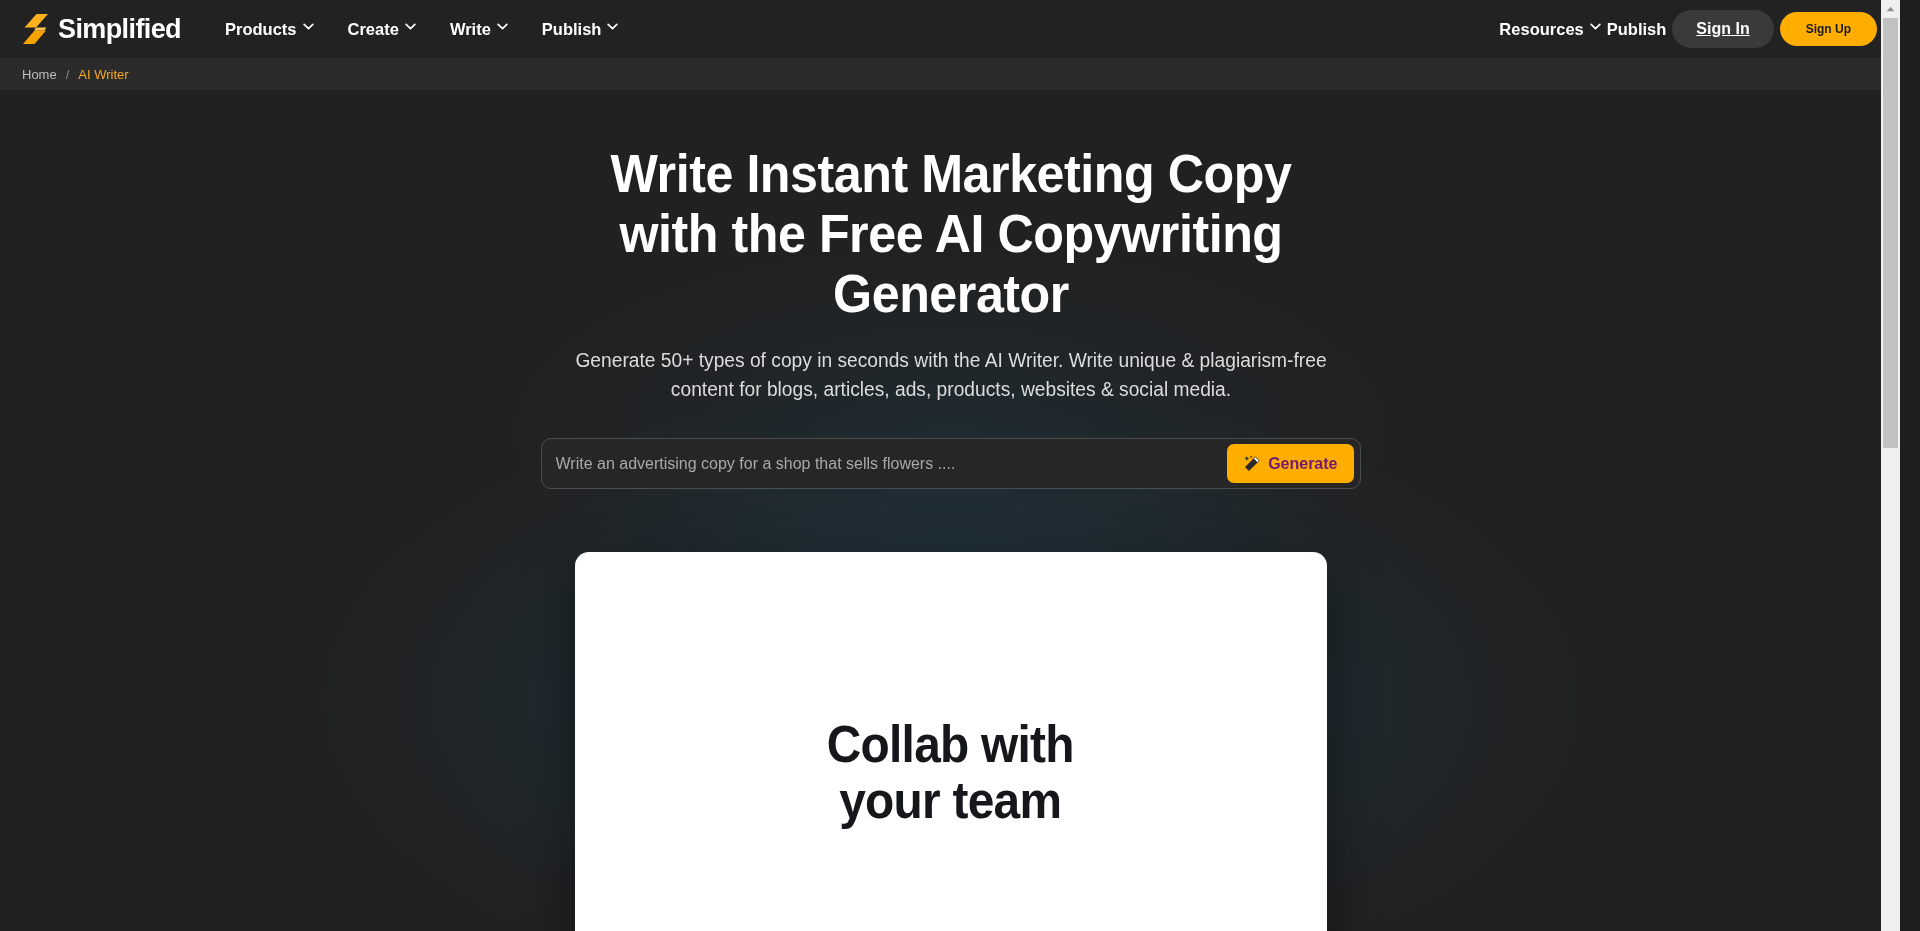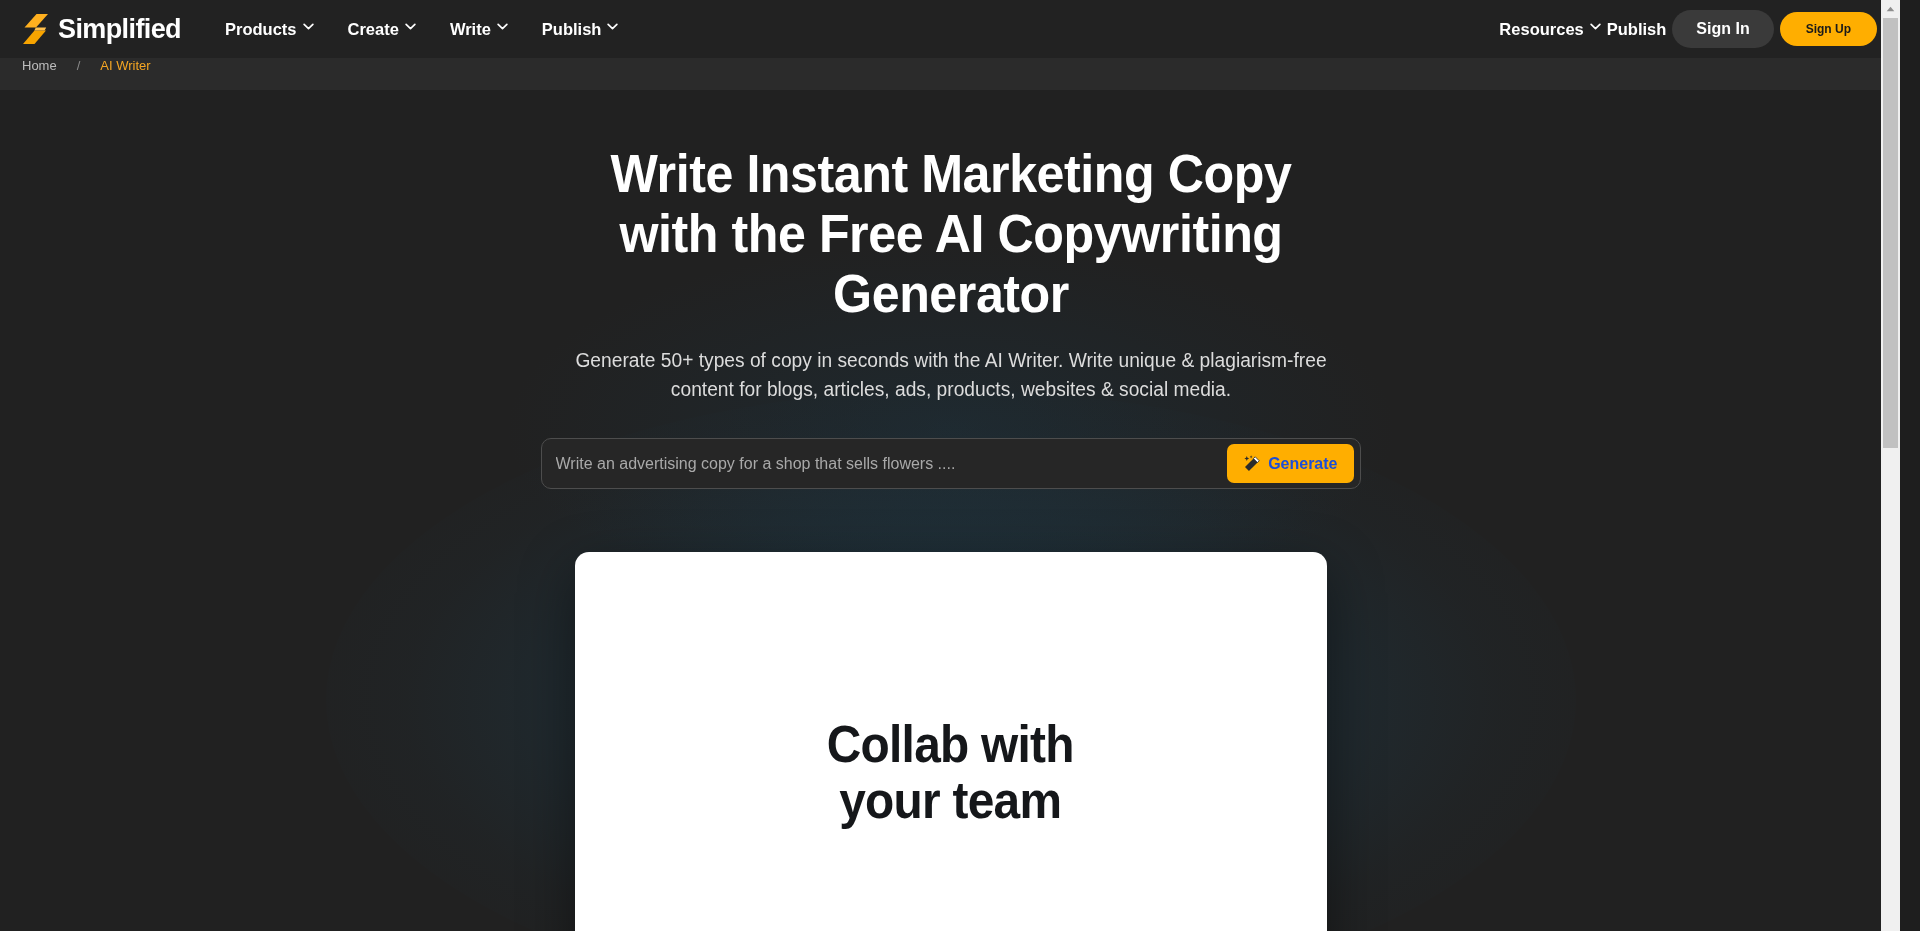--- a/index.html
+++ b/index.html
@@ -98,20 +98,21 @@
     color: #ffffff;
     font-size: 16px;
     font-weight: bold;
     border: none;
     border-radius: 999px;
     padding: 11px 24px;
     cursor: pointer;
     font-family: "Liberation Sans", sans-serif;
     line-height: 1;
     white-space: nowrap;
+    text-decoration: underline;
   }
   .btn-signup {
     background: #ffae00;
     color: #1a1a1a;
     font-size: 12px;
     font-weight: bold;
     border: none;
     border-radius: 999px;
     padding: 11px 26px;
     cursor: pointer;
@@ -120,22 +121,23 @@
     white-space: nowrap;
   }
 
   
   .breadcrumb-bar {
     position: relative;
     z-index: 15;
     height: 32px;
     background: #2b2b2b;
     display: flex;
+    align-items: center;
     padding-left: 22px;
-    gap: 20px;
+    gap: 9px;
     font-size: 13px;
   }
   .crumb-home { color: #bdbdbd; cursor: pointer; }
   .crumb-sep { color: #8a8a8a; }
   .crumb-current { color: #f5a623; cursor: pointer; }
 
   
   .hero {
     position: relative;
     height: calc(931px - 58px - 32px);
@@ -228,21 +230,21 @@
     font-size: 16px;
     font-family: "Liberation Sans", sans-serif;
   }
   .prompt-input::placeholder { color: #a9a9a9; opacity: 1; }
 
   .btn-generate {
     display: flex;
     align-items: center;
     gap: 7px;
     background: #ffae00;
-    color: #1d4ed8;
+    color: #701a75;
     border: none;
     border-radius: 7px;
     height: 39px;
     padding: 0 16px;
     font-size: 16px;
     font-weight: bold;
     cursor: pointer;
     font-family: "Liberation Sans", sans-serif;
     white-space: nowrap;
     line-height: 1;

